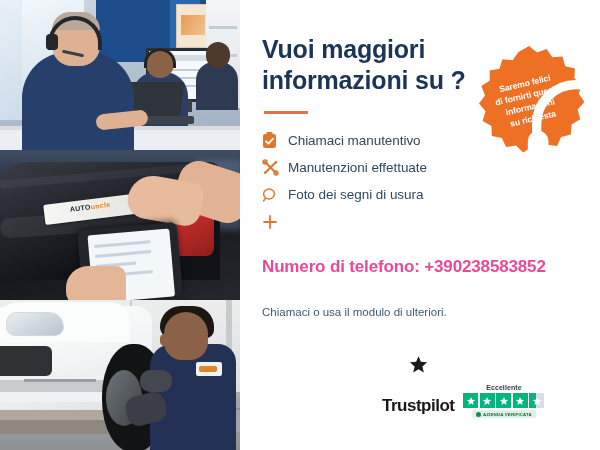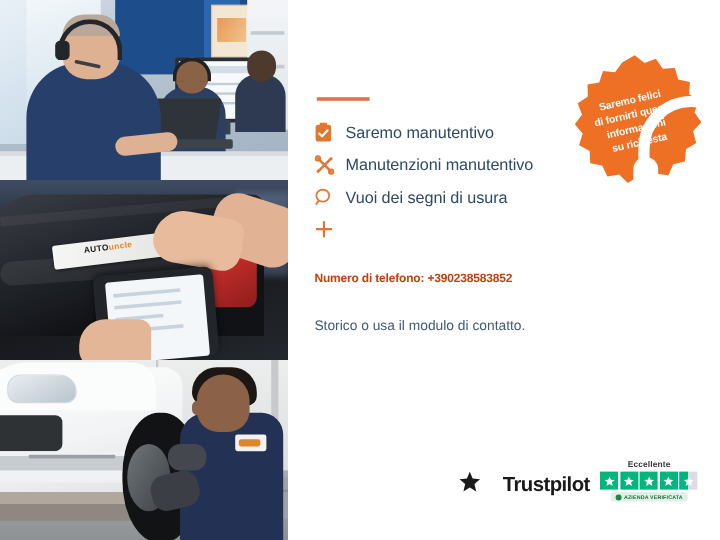--- a/index.html
+++ b/index.html
@@ -234,34 +234,34 @@
     color:#e2762f;
   }
   .feat-label {
     font-size:13.5px; color:#2e4963; font-weight:400;
     letter-spacing:-.05px;
   }
 
   
   .phone {
     margin-top:22px;
-    font-size:10px; font-weight:700; color:#c2410c;
+    font-size:17px; font-weight:700; color:#ec4899;
     letter-spacing:-.15px;
   }
   .sub {
     margin-top:9px;
     font-size:11.5px; line-height:1.55; color:#3f5a75;
   }
 
   
   .trust {
     position:absolute; left:142px; bottom:32px;
     display:flex; align-items:flex-end; gap:9px;
   }
-  .tp-brand { display:flex; align-items:center; gap:18px; padding-bottom:2px; }
+  .tp-brand { display:flex; align-items:center; gap:18px; padding-bottom:2px;flex-direction:column; }
   .tp-name { font-size:17px; font-weight:700; color:#191919; letter-spacing:-.5px; }
   .tp-right { display:flex; flex-direction:column; align-items:center; gap:2px; }
   .tp-rating { font-size:7px; font-weight:700; color:#3a3a3a; letter-spacing:.1px; }
   .stars { display:flex; gap:1.5px; }
   .star-box {
     width:15px; height:15px; background:#00b67a;
     display:flex; align-items:center; justify-content:center;
   }
   .star-box.half { background:linear-gradient(90deg,#00b67a 50%,#dcdce6 50%); }
   .verified {
@@ -390,83 +390,84 @@
         </span>
       <span class="glove2"></span>
         <span class="glove"></span>
     </div>
 
   </div>
 
   <div class="content">
 
     <h1 class="headline">
-      <br>
+      <span>Vuoi maggiori</span><br>
+      <span>informazioni su ?</span>
     </h1>
 
     <div class="rule"></div>
 
     <ul class="features">
 
       <li class="feature">
         <span class="feat-icon">
           <svg width="15" height="17" viewBox="0 0 15 17">
             <rect x="1" y="2" width="13" height="14" rx="2.2" fill="#e2762f"></rect>
             <rect x="4.5" y="0" width="6" height="3.4" rx="1" fill="#e2762f"></rect>
             <path d="M4 9.3 L6.4 11.6 L11 6.6" fill="none" stroke="#fff" stroke-width="1.8" stroke-linecap="round" stroke-linejoin="round"></path>
           </svg>
         </span>
-        <span class="feat-label">Saremo manutentivo</span>
+        <span class="feat-label">Chiamaci manutentivo</span>
       </li>
 
       <li class="feature">
         <span class="feat-icon">
           <svg width="17" height="17" viewBox="0 0 17 17">
             <g stroke="#e2762f" stroke-width="2.1" stroke-linecap="round">
               <line x1="3" y1="3" x2="14" y2="14"></line>
               <line x1="14" y1="3" x2="3" y2="14"></line>
             </g>
             <circle cx="3" cy="3" r="1.9" fill="none" stroke="#e2762f" stroke-width="1.5"></circle>
             <circle cx="14" cy="14" r="1.9" fill="none" stroke="#e2762f" stroke-width="1.5"></circle>
             <path d="M14 2.2 L15.4 3.6 L13.6 5 L12.4 3.6 Z" fill="#e2762f"></path>
             <path d="M3 14.8 L1.6 13.4 L3.4 12 L4.6 13.4 Z" fill="#e2762f"></path>
           </svg>
         </span>
-        <span class="feat-label">Manutenzioni manutentivo</span>
+        <span class="feat-label">Manutenzioni effettuate</span>
       </li>
 
       <li class="feature">
         <span class="feat-icon">
           <svg width="16" height="16" viewBox="0 0 16 16">
             <ellipse cx="7" cy="7" rx="5.4" ry="5" fill="none" stroke="#e2762f" stroke-width="1.5"></ellipse>
             <line x1="3.4" y1="11.4" x2="1.6" y2="14" stroke="#e2762f" stroke-width="1.5" stroke-linecap="round"></line>
           </svg>
         </span>
-        <span class="feat-label">Vuoi dei segni di usura</span>
+        <span class="feat-label">Foto dei segni di usura</span>
       </li>
 
 
       <li class="feature">
         <span class="feat-icon">
           <svg width="16" height="16" viewBox="0 0 16 16">
             <g stroke="#e2762f" stroke-width="1.8" stroke-linecap="round">
               <line x1="8" y1="2" x2="8" y2="14"></line>
               <line x1="2" y1="8" x2="14" y2="8"></line>
             </g>
           </svg>
         </span>
       </li>
 
     </ul>
 
     <div class="phone">Numero di telefono: +390238583852</div>
 
     <div class="sub">
       <br>
-      <span>Storico o usa il modulo di contatto.</span>
+      <span>Chiamaci o usa il modulo di ulteriori.</span>
     </div>
 
     <div class="trust">
       <div class="tp-brand">
         <span>
           <svg width="19" height="19" viewBox="0 0 20 20">
             <path d="M10 1.2 L12.5 7.2 L19 7.7 L14.1 12 L15.6 18.4 L10 15 L4.4 18.4 L5.9 12 L1 7.7 L7.5 7.2 Z" fill="#1a1a1a"></path>
           </svg>
         </span>
         <span class="tp-name">Trustpilot</span>

